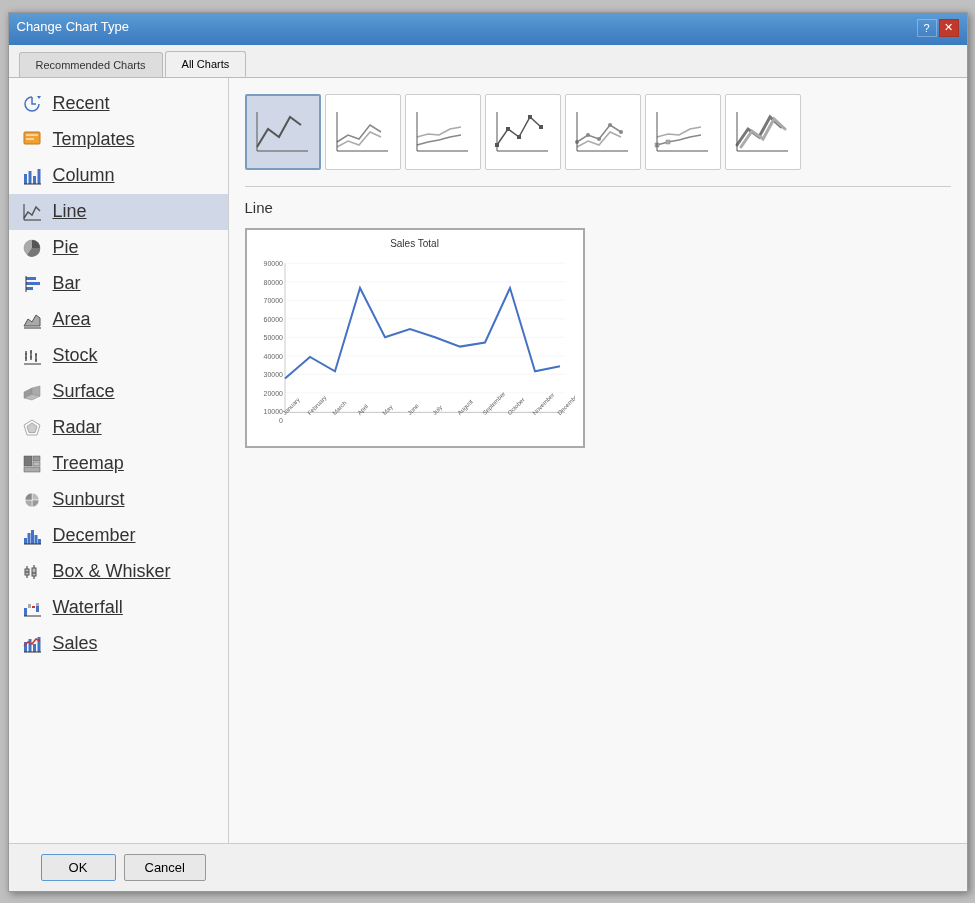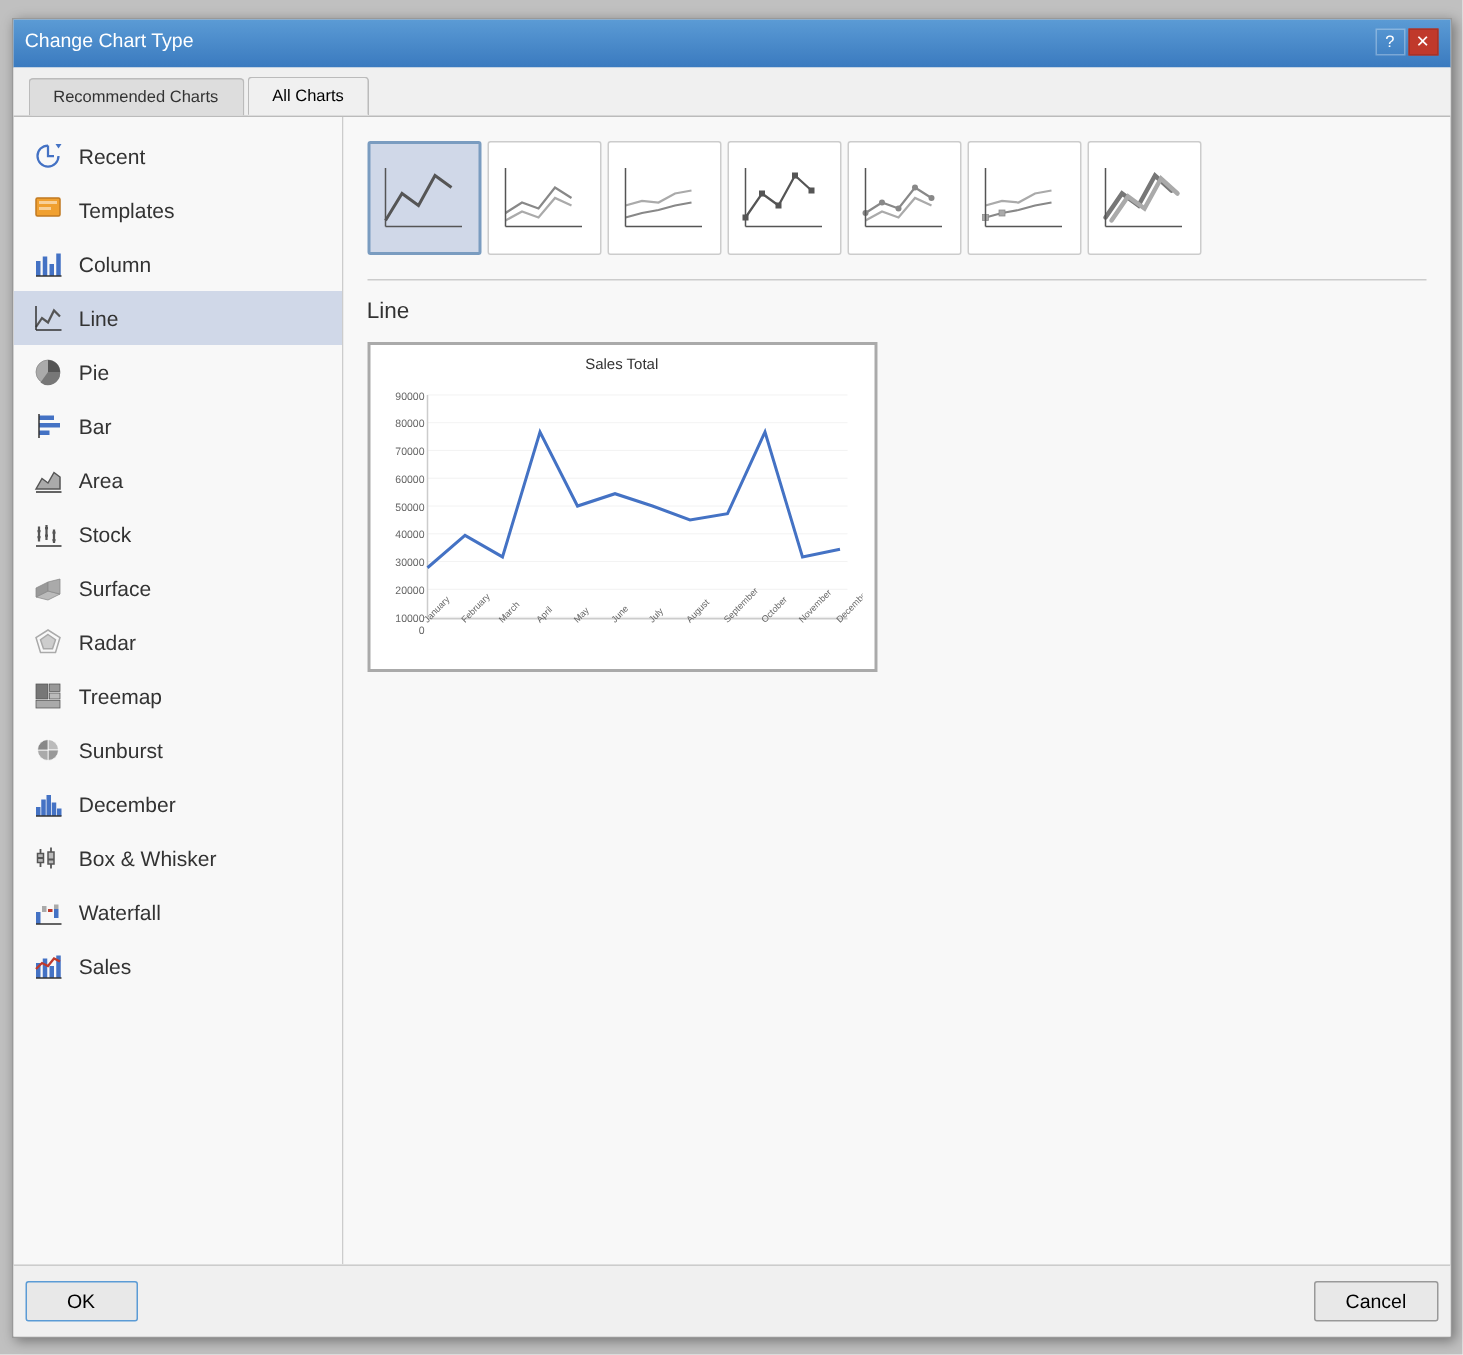--- a/index.html
+++ b/index.html
@@ -108,21 +108,22 @@
     }
     .sidebar-icon {
       width: 22px;
       height: 22px;
       flex-shrink: 0;
       display: flex;
       align-items: center;
       justify-content: center;
     }
     .sidebar-label {
-      font-size: 14px;
+      font-size: 18px;
+      text-decoration: underline;
     }
     .main-content {
       flex: 1;
       padding: 16px;
       overflow-y: auto;
       background: #f8f8f8;
     }
     .chart-type-icons {
       display: flex;
       gap: 4px;
@@ -164,23 +165,23 @@
       color: #333;
       margin-bottom: 4px;
     }
     .chart-area {
       width: 100%;
       height: 180px;
     }
     .dialog-footer {
       background: #f0f0f0;
       border-top: 1px solid #ccc;
-      padding: 10px 8px;
-      display: flex;
-      justify-content: space-between;
+      padding: 10px 32px;
+      display: flex;
+      justify-content: flex-start;
       gap: 8px;
       flex-shrink: 0;
     }
     .footer-btn {
       padding: 5px 20px;
       border: 1px solid #999;
       background: #e8e8e8;
       cursor: pointer;
       font-size: 13px;
       min-width: 75px;

